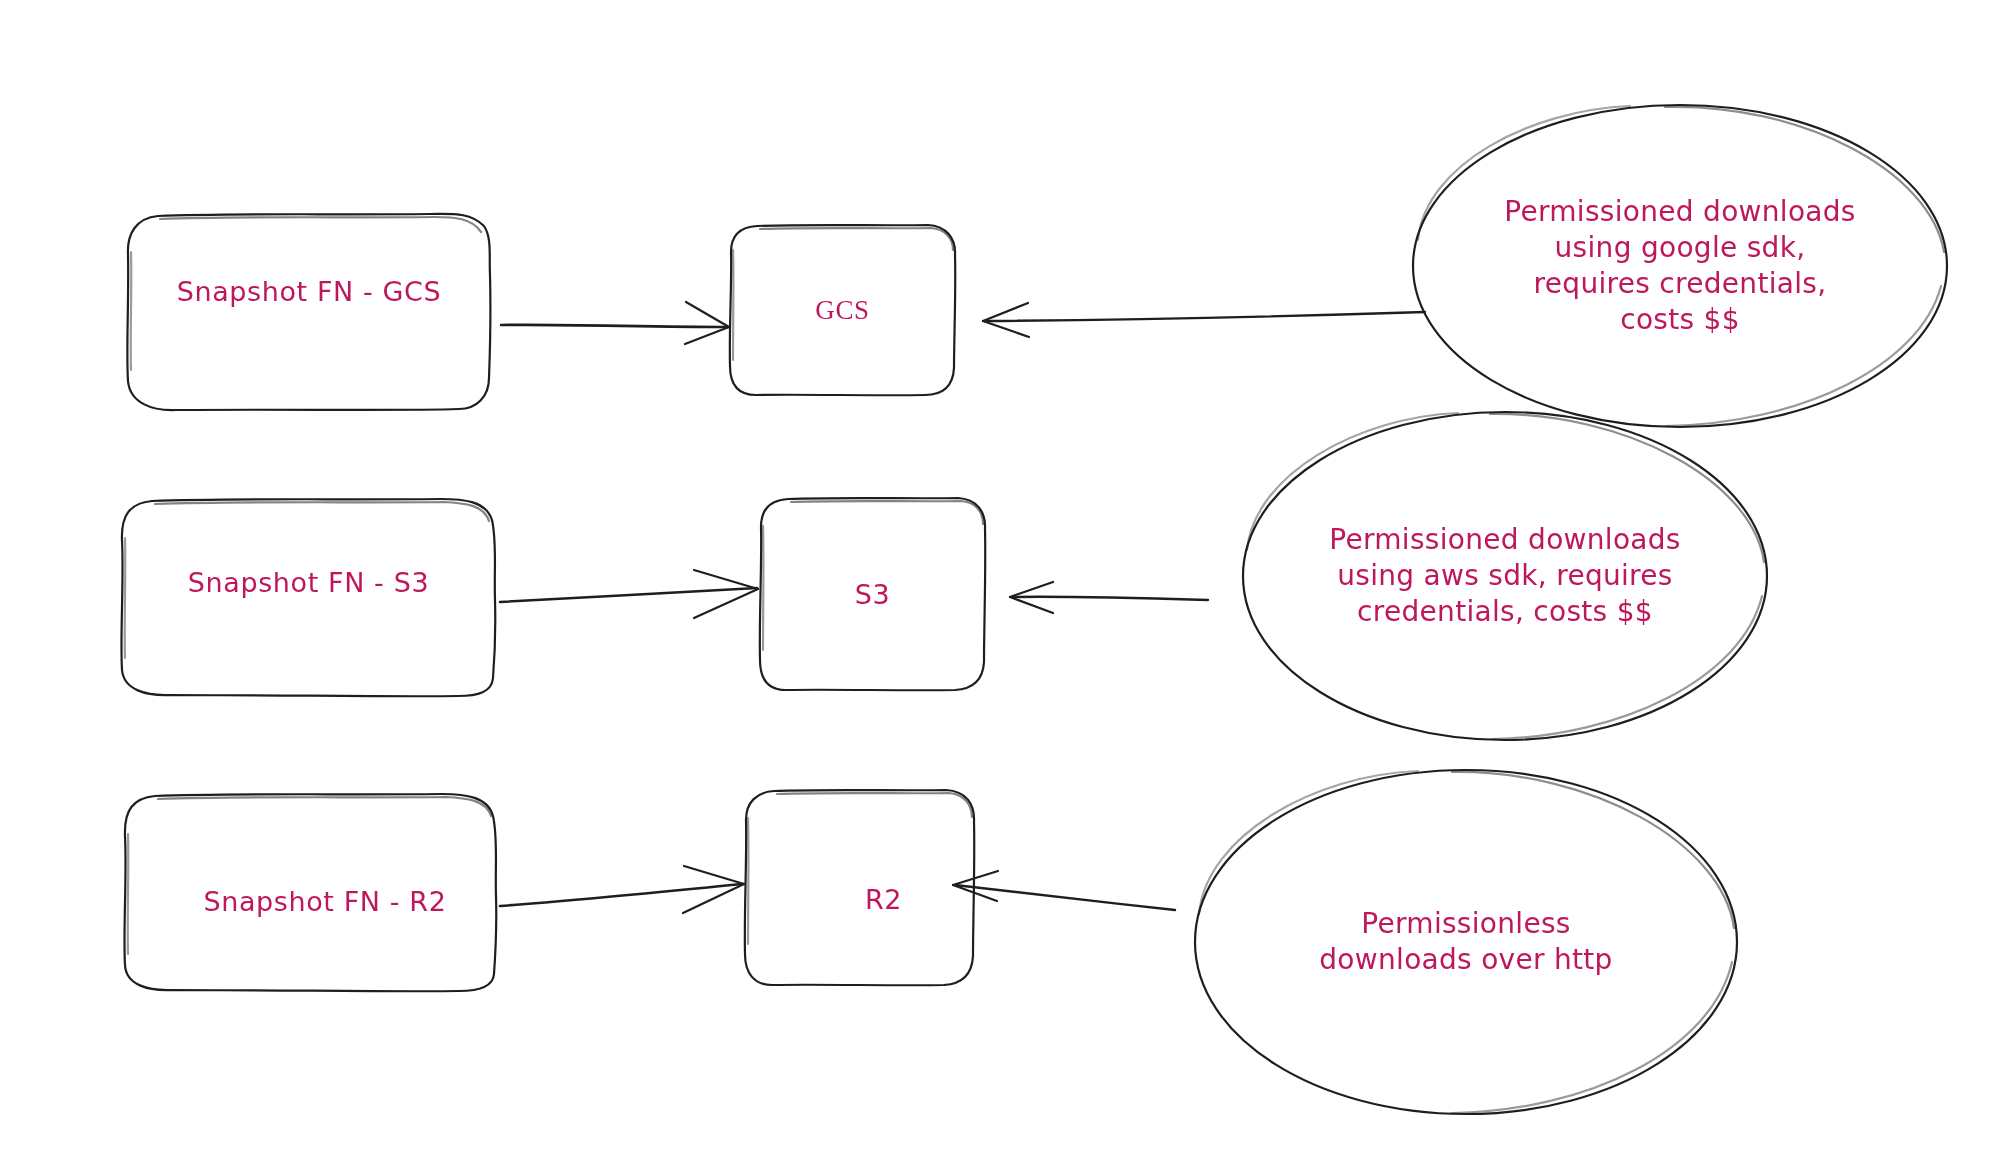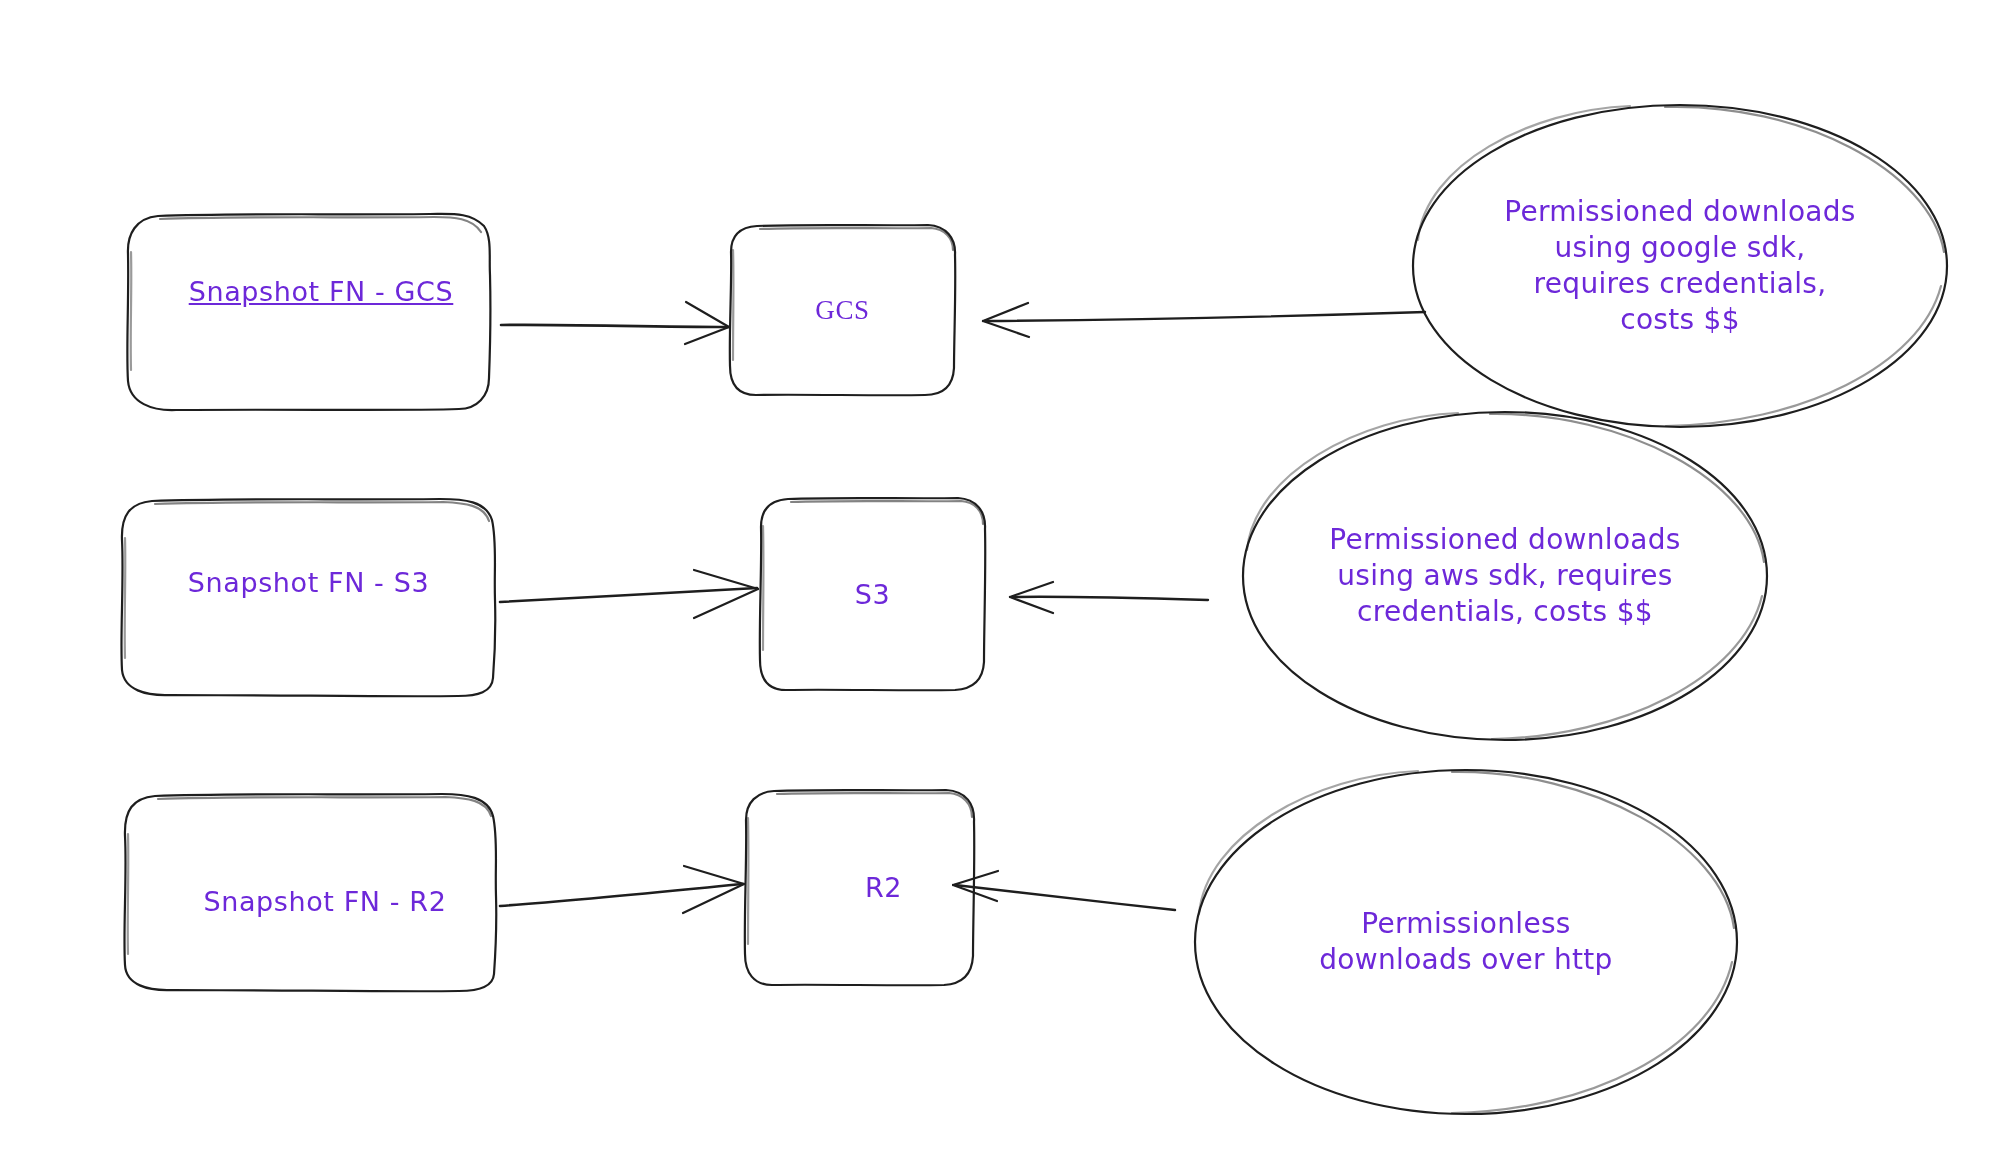--- a/index.html
+++ b/index.html
@@ -26,21 +26,21 @@
     width: 2000px;
     height: 1174px;
   }
   .node-label,
   .ellipse-label {
     position: absolute;
     display: flex;
     align-items: center;
     justify-content: center;
     text-align: center;
-    color: #6d28d9;
+    color: #be185d;
     font-family: "DejaVu Sans", sans-serif;
     pointer-events: none;
     white-space: pre-line;
   }
   .node-label {
     font-size: 27px;
     letter-spacing: 0.6px;
   }
   .ellipse-label {
     font-size: 28px;
@@ -173,21 +173,21 @@
                  C 1195 847, 1316 770, 1466 770 Z" stroke-width="2.2"></path>
         <path d="M1452 772 C 1592 770, 1722 843, 1734 928" opacity="0.5"></path>
         <path d="M1732 962 C 1712 1050, 1588 1111, 1452 1113" opacity="0.45"></path>
         <path d="M1199 914 C 1206 836, 1314 775, 1418 771" opacity="0.4"></path>
       </g>
 
     </g>
   </svg>
 
   <div class="hit" style="left:128px; top:215px; width:362px; height:196px;">
-    <div class="node-label" style="left:12px; top:0; width:362px; height:152px;text-decoration:underline;">Snapshot FN - GCS</div>
+    <div class="node-label" style="left:0; top:0; width:362px; height:152px;">Snapshot FN - GCS</div>
   </div>
 
   <div class="hit" style="left:730px; top:225px; width:225px; height:170px;">
     <div class="node-label" style="left:0; top:0; width:225px; height:170px;font-family:Liberation Serif, serif;">GCS</div>
   </div>
 
   <div class="hit" style="left:1413px; top:105px; width:534px; height:322px;">
     <div class="ellipse-label" style="left:0; top:0; width:534px; height:322px;">Permissioned downloads
 using google sdk,
 requires credentials,
@@ -212,21 +212,21 @@
   </div>
 
   <div class="hit" style="left:500px; top:570px; width:258px; height:50px;"></div>
   <div class="hit" style="left:1010px; top:580px; width:198px; height:36px;"></div>
 
   <div class="hit" style="left:125px; top:794px; width:371px; height:198px;">
     <div class="node-label" style="left:0; top:8px; width:400px; height:198px;">Snapshot FN - R2</div>
   </div>
 
   <div class="hit" style="left:745px; top:790px; width:230px; height:195px;">
-    <div class="node-label" style="left:0; top:0; width:277px; height:195px;">R2</div>
+    <div class="node-label" style="left:0; top:12px; width:277px; height:195px;">R2</div>
   </div>
 
   <div class="hit" style="left:1195px; top:770px; width:542px; height:344px;">
     <div class="ellipse-label" style="left:0; top:0; width:542px; height:344px;">Permissionless
 downloads over http</div>
   </div>
 
   <div class="hit" style="left:500px; top:864px; width:244px; height:52px;"></div>
   <div class="hit" style="left:953px; top:866px; width:224px; height:48px;"></div>
 

